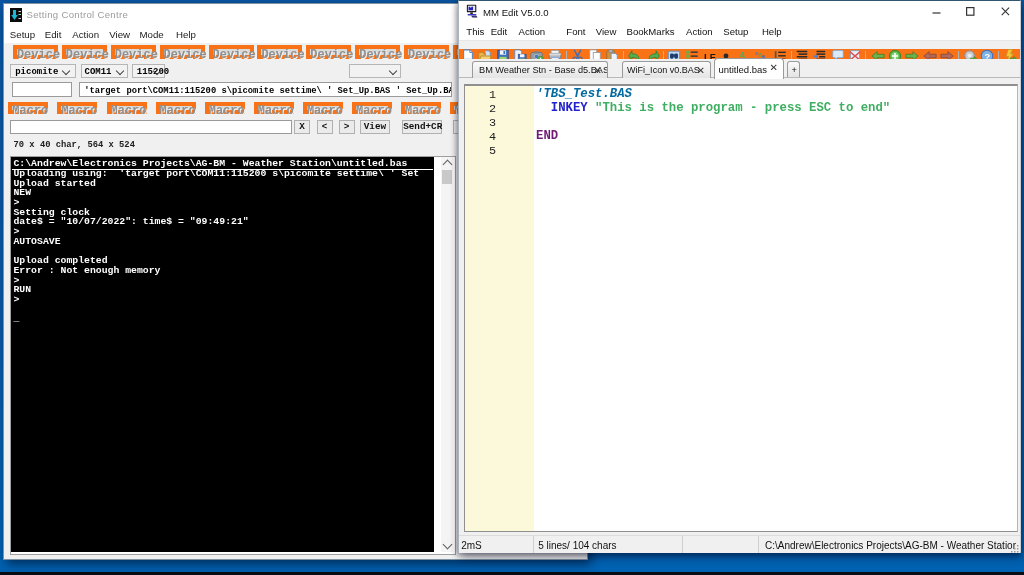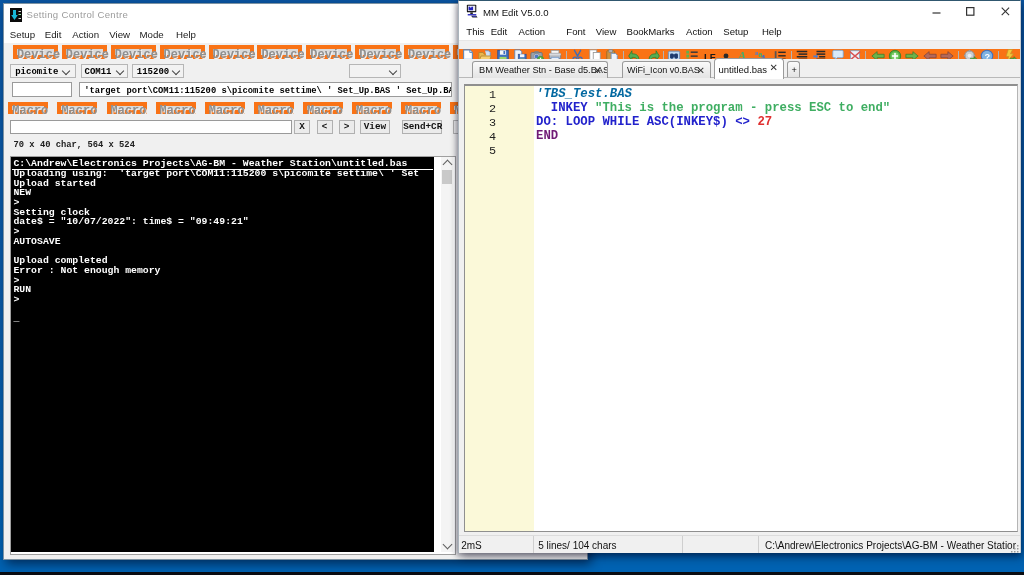--- a/index.html
+++ b/index.html
@@ -107,21 +107,21 @@
       <div class="db" style="left: 253.4px; top: 0px;">Device</div>
       <div class="db" style="left: 302.3px; top: 0px;">Device</div>
       <div class="db" style="left: 351.2px; top: 0px;">Device</div>
       <div class="db" style="left: 400.1px; top: 0px;">Device</div>
       <div class="db" style="left: 449px; top: 0px;">Device</div>
       <div class="db" style="left: 497.9px; top: 0px;">Device</div>
       <div class="db" style="left: 546.8px; top: 0px;">Device</div>
     </div>
   <div class="dd" style="left:6.2px;top:59.6px;width:66px;height:14px;padding:2.2px 0 0 4px;">picomite<span class="chev" style="right:6.5px"></span></div>
   <div class="dd" style="left:76.5px;top:59.6px;width:47.5px;height:14px;padding:2.2px 0 0 3px;">COM11<span class="chev"></span></div>
-  <div class="dd" style="left:127.8px;top:59.6px;width:52px;height:14px;padding:2.2px 0 0 4px;">115200<span class="chev"></span></div>
+  <div class="dd" style="left:127.8px;top:59.6px;width:33px;height:14px;padding:2.2px 0 0 4px;">115200<span class="chev"></span></div>
   <div class="dd" style="left:345px;top:59.6px;width:52px;height:14px;">
       <span class="chev"></span>
     </div>
   <div class="tf" style="left:7.7px;top:78.3px;width:60px;height:15.2px;"></div>
   <div class="tf" style="left:75.2px;top:78.3px;width:373.2px;height:15.2px;padding:3px 0 0 4px;font-size:8.8px;">'target port\COM11:115200 s\picomite settime\ ' Set_Up.BAS ' Set_Up.BAS</div>
   <div class="abs" id="macrow" style="left:0;top:97.6px;width:100%;height:16px;">
       <div class="db" style="left: 4.3px; top: 0px; width: 40px; height: 12.5px; line-height: 11px;">Macro</div>
       <div class="db" style="left: 53.4px; top: 0px; width: 40px; height: 12.5px; line-height: 11px;">Macro</div>
       <div class="db" style="left: 102.5px; top: 0px; width: 40px; height: 12.5px; line-height: 11px;">Macro</div>
       <div class="db" style="left: 151.6px; top: 0px; width: 40px; height: 12.5px; line-height: 11px;">Macro</div>
@@ -368,21 +368,20 @@
   </div>
   <div class="abs" id="editor">
     <div class="abs" id="gutter"></div>
     <div class="lnum" style="top:2px;">1</div>
     <div class="lnum" style="top:16.2px;">2</div>
     <div class="lnum" style="top:30.4px;">3</div>
     <div class="lnum" style="top:44.6px;">4</div>
     <div class="lnum" style="top:58.8px;">5</div>
     <div class="cl" style="top:1px;color:#0369a1;font-style:italic;font-weight:bold;">'TBS_Test.BAS</div>
     <div class="cl" style="top:15.2px;"><span style="color:#2222cc">  INKEY </span><span style="color:#3fae62">"This is the program - press ESC to end"</span></div>
-    <div class="cl" style="top:29.4px;"><span style="color:#2222cc">DO: LOOP WHILE ASC(INKEY$) &lt;&gt; </span><span style="color:#e03030">27</span></div>
     <div class="cl" style="top:43.6px;color:#701a75;">END</div>
   </div>
   <div class="abs" id="statusbar">
     <span style="left:2.2px">2mS</span>
     <span style="left:79.2px">5 lines/ 104 chars</span>
     <span style="left:306px;width:251px;overflow:hidden;white-space:nowrap;display:inline-block;">C:\Andrew\Electronics Projects\AG-BM - Weather Station\untitled.bas</span>
     <div class="ssep" style="left:74.4px"></div>
     <div class="ssep" style="left:223.3px"></div>
     <div class="ssep" style="left:299.3px"></div>
     <svg class="abs" style="left:552px;top:9px;" width="8" height="8">

